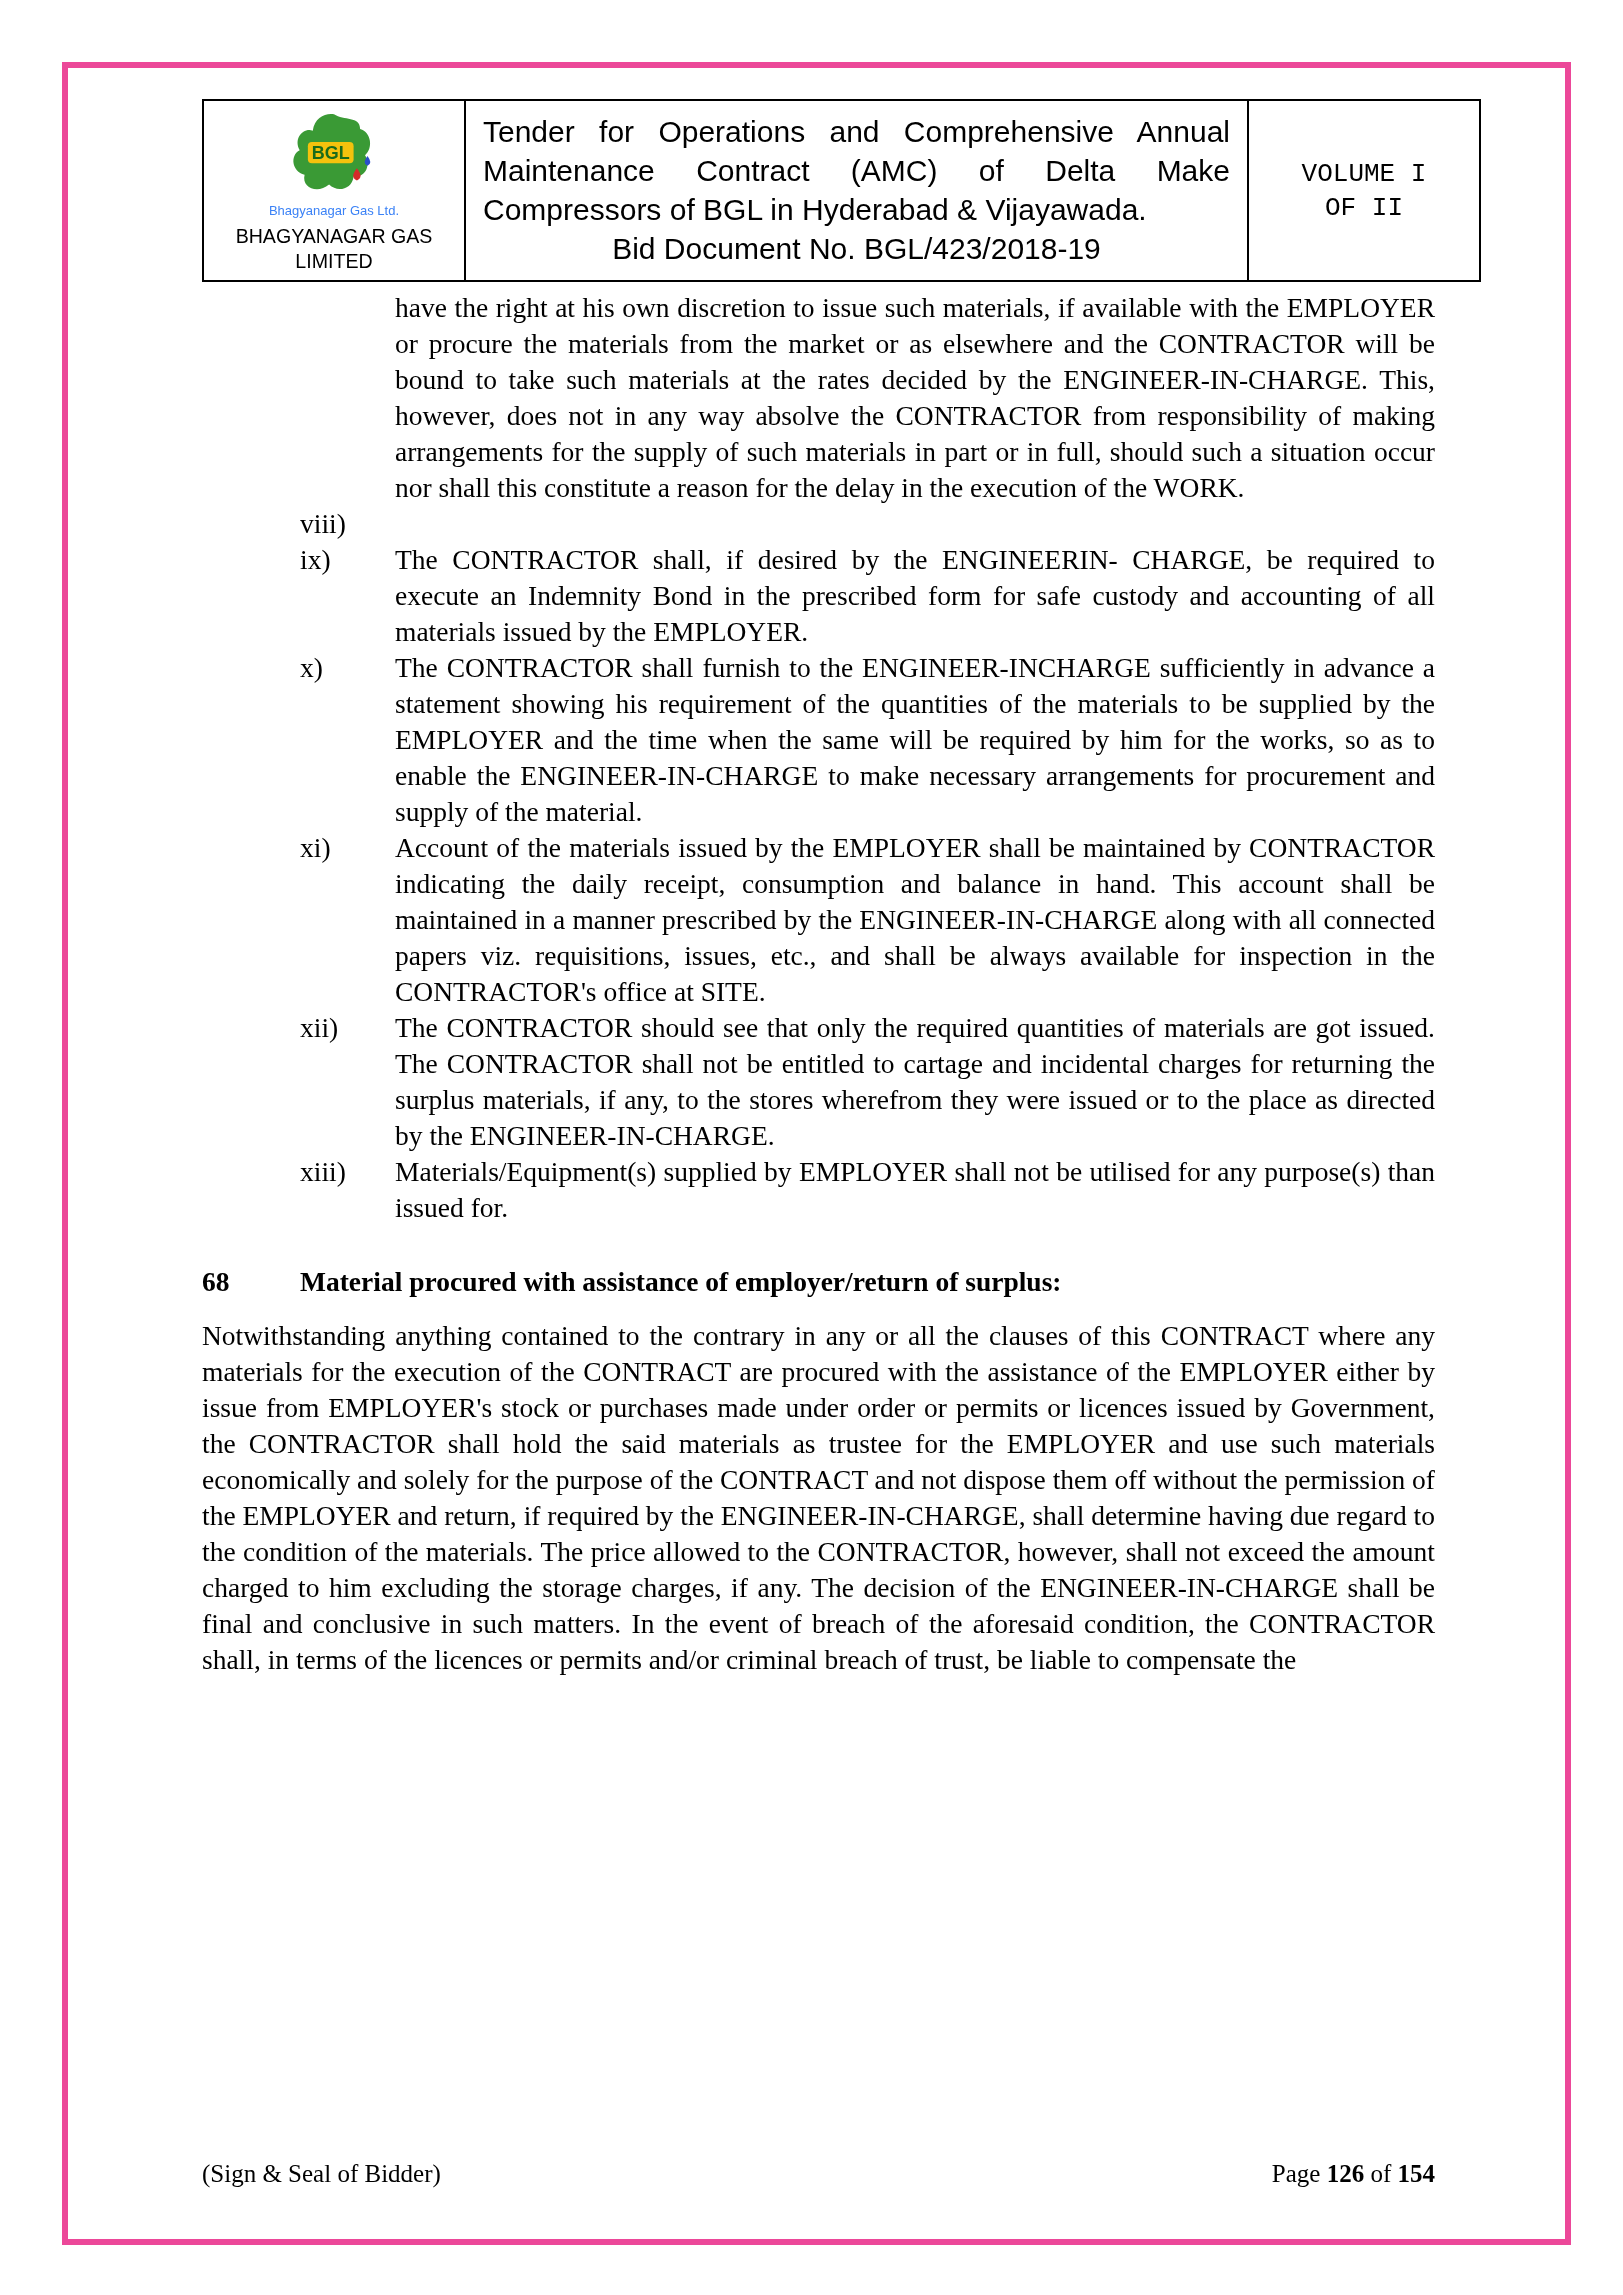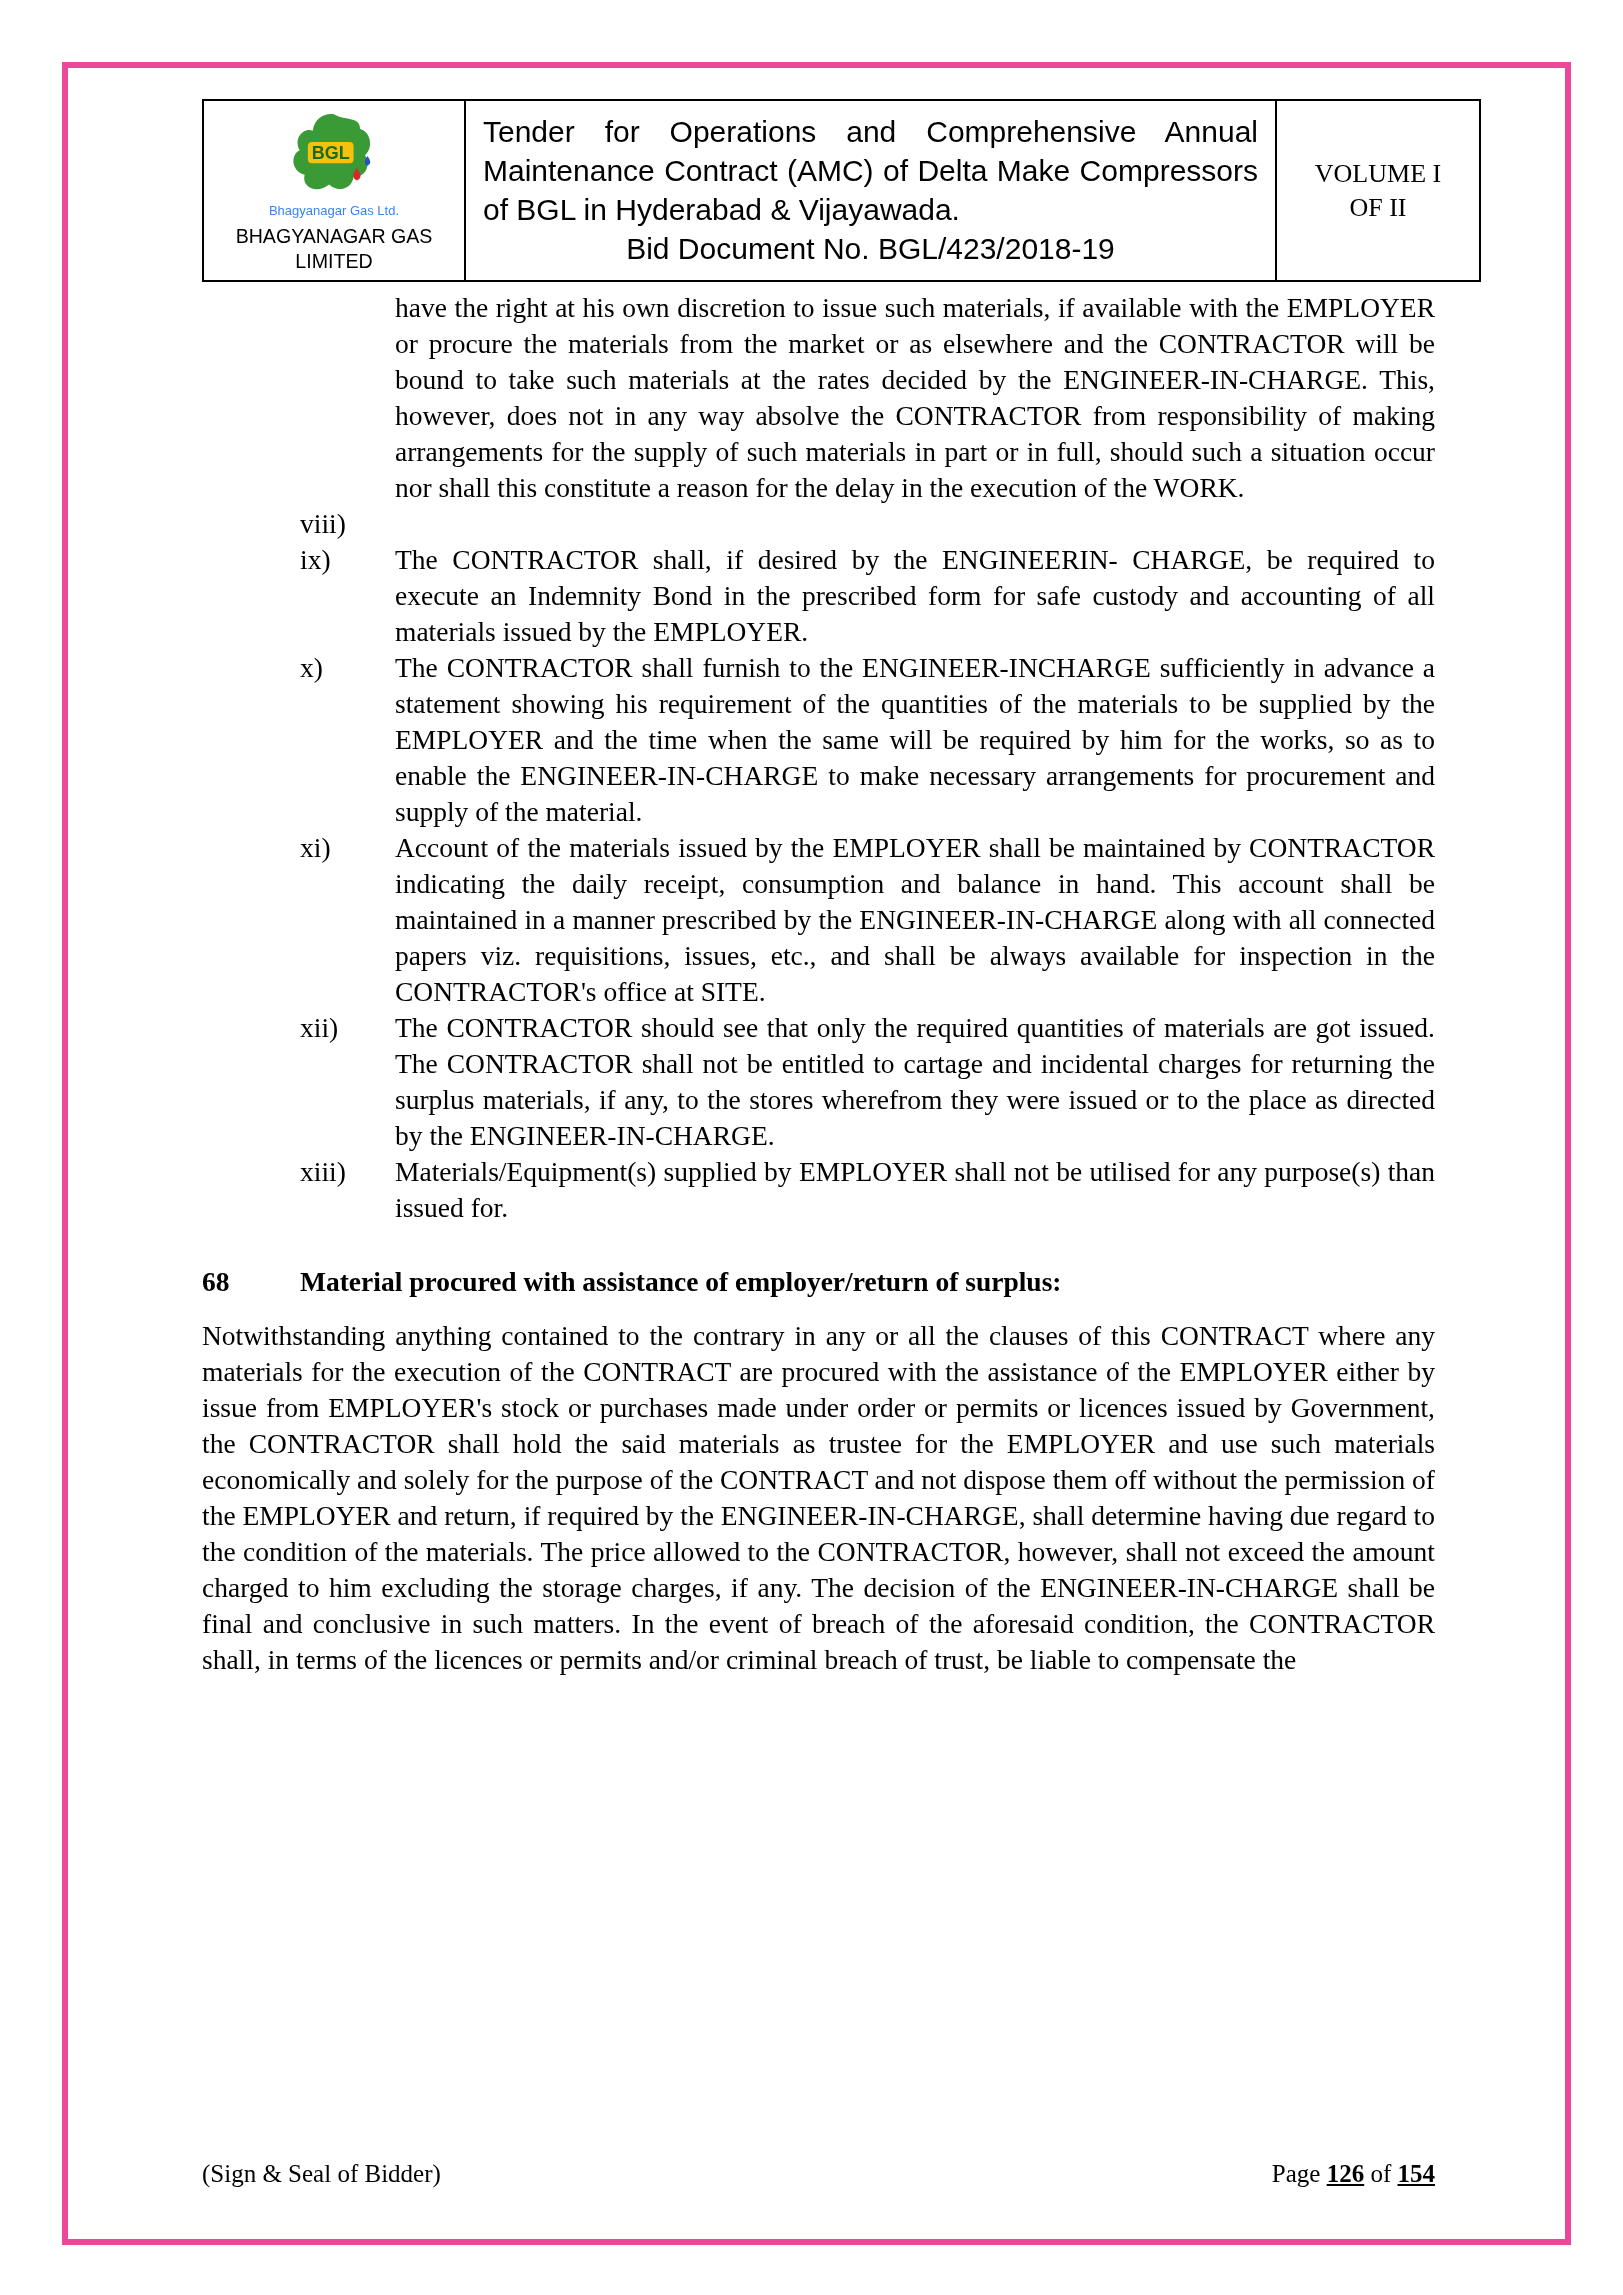--- a/index.html
+++ b/index.html
@@ -56,28 +56,28 @@
     flex: 1;
     border-right: 2px solid #000;
     padding: 10.5px 17px 7.9px 17px;
     font-family: "Liberation Sans", sans-serif;
     font-size: 30px;
     line-height: 39px;
   }
   .doc-title { text-align: justify; }
   .bid-doc { text-align: center; }
   .volume-cell {
-    width: 202px;
+    width: 230px;
     display: flex;
     flex-direction: column;
     align-items: center;
     justify-content: center;
     font-size: 26px;
     line-height: 34px;
-    font-family: Liberation Serif, serif;
+    font-family: Liberation Mono, monospace;
   }
   
   .content {
     position: absolute;
     left: 134px; top: 222px;
     width: 1233px;
     font-size: 27.5px;
     line-height: 36px;
   }
   .continuation {
@@ -107,21 +107,21 @@
   
   .doc-footer {
     position: absolute;
     left: 134px; bottom: 51px;
     width: 1233px;
     display: flex;
     justify-content: space-between;
     align-items: baseline;
     font-size: 25px;
   }
-  .page-num b { font-weight: bold; text-decoration: underline; }
+  .page-num b { font-weight: bold; }
 </style>
 </head>
 <body>
 
 <div class="page">
   <div class="page-border">
 
     <header class="doc-header">
       <div class="cell logo-cell">
         <svg class="logo-svg" viewBox="0 0 120 110" aria-hidden="true">

